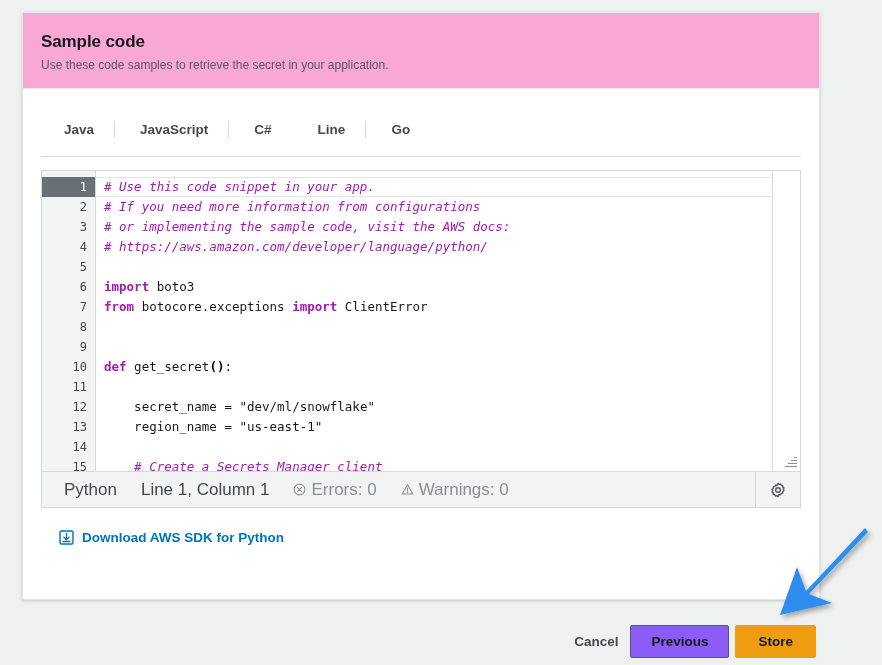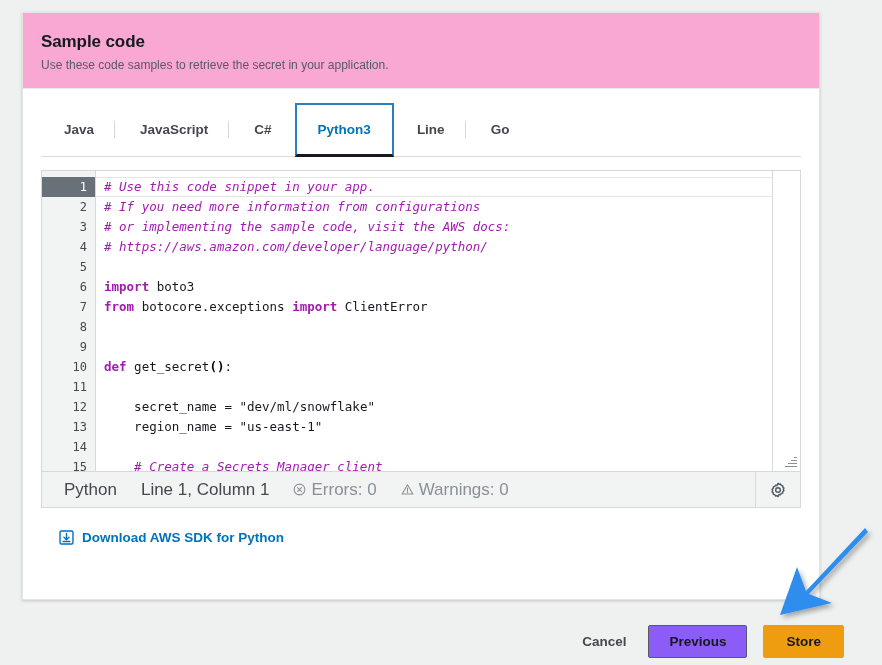--- a/index.html
+++ b/index.html
@@ -240,23 +240,23 @@
   
   .footer {
     position: absolute;
     left: 0;
     right: 0;
     top: 618px;
     height: 46px;
     display: flex;
     align-items: center;
     justify-content: flex-end;
-    padding-right: 38px;
-    box-sizing: border-box;
-    gap: 16px;
+    padding-right: 66px;
+    box-sizing: border-box;
+    gap: 6px;
   }
   .btn {
     font-family: "Liberation Sans", sans-serif;
     font-size: 13.5px;
     font-weight: bold;
     cursor: pointer;
     box-sizing: border-box;
     white-space: nowrap;
   }
   .btn-link {
@@ -309,23 +309,20 @@
         <div class="tab">
           <span>Java</span>
           <span class="tab-sep"></span>
         </div>
         <div class="tab">
           <span>JavaScript</span>
           <span class="tab-sep"></span>
         </div>
         <div class="tab prev-active">
           <span>C#</span>
-        </div>
-        <div class="tab active">
-          <span>Python3</span>
         </div>
         <div class="tab">
           <span>Line</span>
           <span class="tab-sep"></span>
         </div>
         <div class="tab">
           <span>Go</span>
         </div>
       </div>
 

